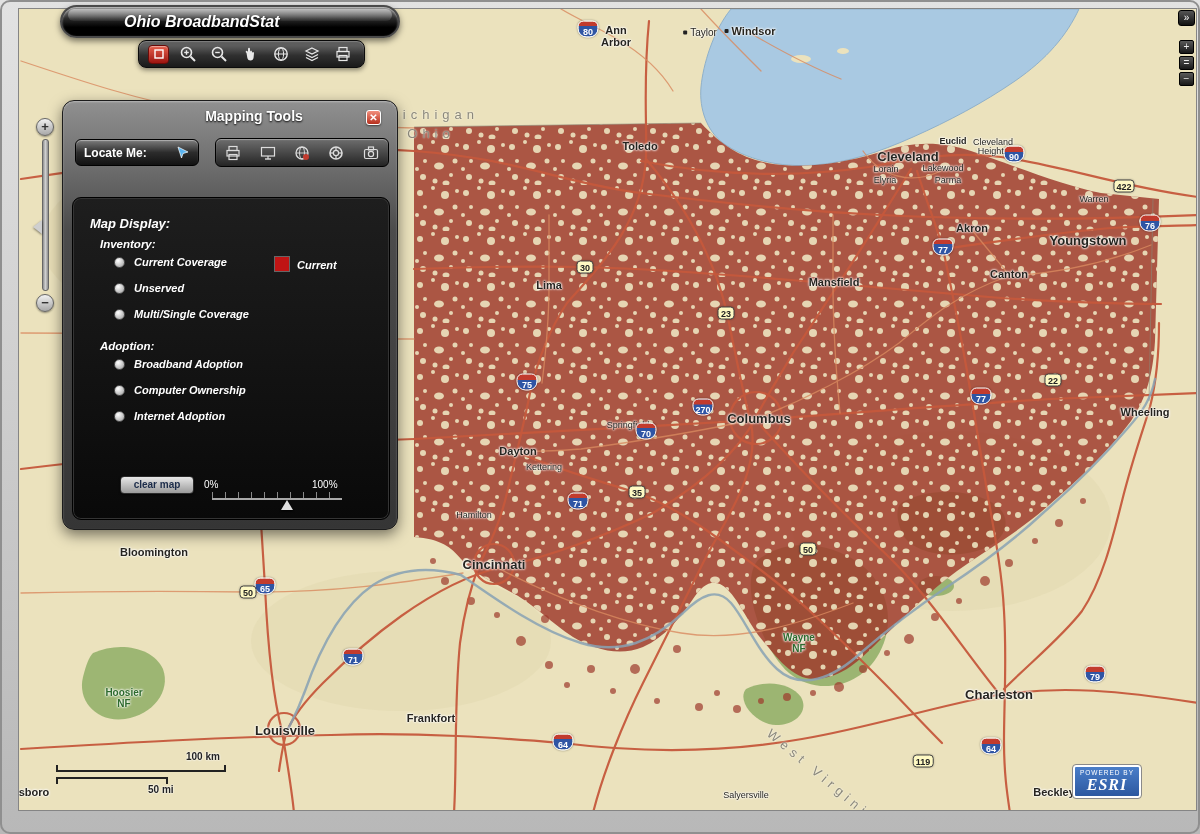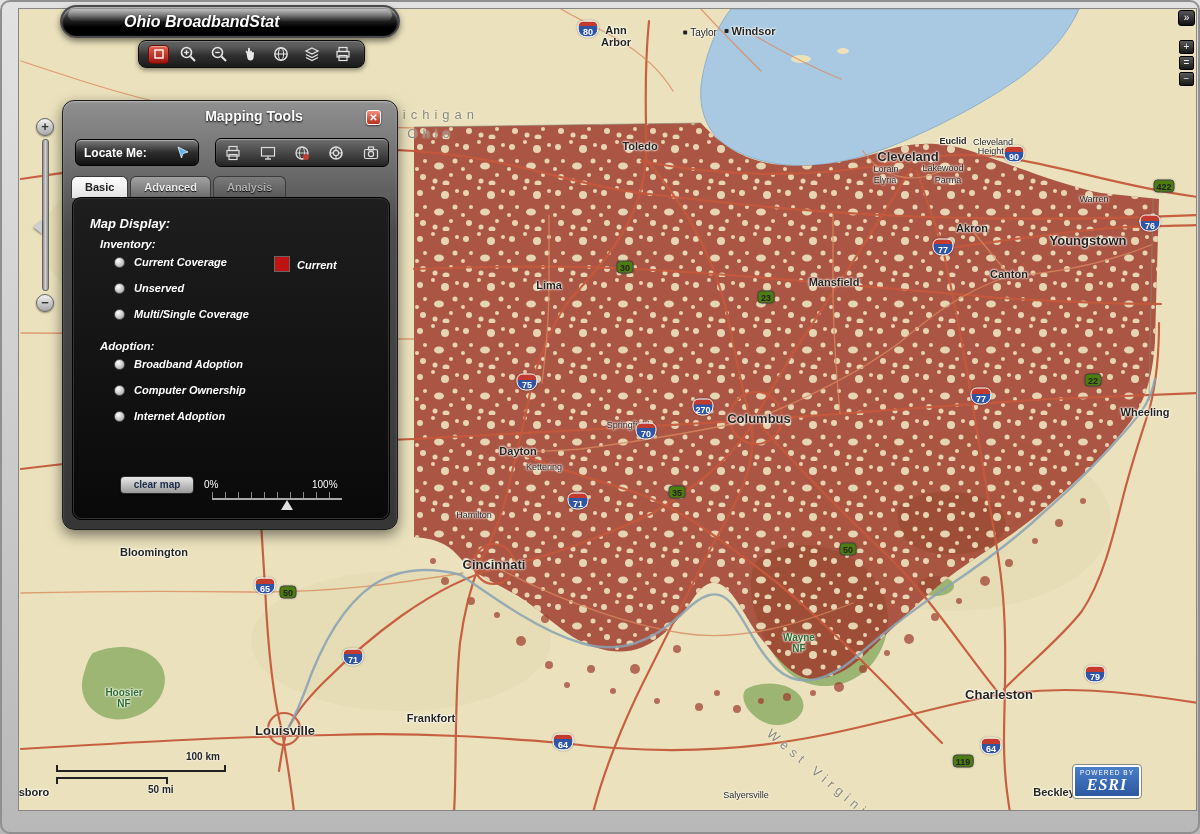--- a/index.html
+++ b/index.html
@@ -22,22 +22,22 @@
   .city.xs{font-size:9px;}
   .city.nf{font-size:10px;font-weight:bold;color:#2e6b2e;}
   .city[style*="width"]{white-space:normal;line-height:1.05;}
   .dot{width:4px;height:4px;background:#222;display:inline-block;border-radius:1px;flex:none;}
   .state-label{position:absolute;transform:translate(-50%,-50%);font-size:13px;letter-spacing:5px;
     color:#8b887b;text-shadow:0 0 2px #fff;white-space:nowrap;}
   .shield{position:absolute;transform:translate(-50%,-50%);font-weight:bold;text-align:center;z-index:2;}
   .shield.int{min-width:21px;padding:0 2px;height:17px;color:#fff;font-size:9px;line-height:20px;
     background:linear-gradient(#c23b2e 0 5px,#2f55a4 5px);border:1px solid #fff;
     border-radius:6px 6px 9px 9px;box-shadow:0 0 2px rgba(0,0,0,.5);}
-  .shield.us{min-width:17px;padding:0 2px;height:13px;background:#4d7c0f;color:#222;font-size:9px;
-    line-height:12px;border:1px solid #444;border-radius:4px;box-shadow:0 0 2px rgba(0,0,0,.3);margin-left:40px;}
+  .shield.us{min-width:17px;padding:0 2px;height:13px;background:#fef9c3;color:#222;font-size:9px;
+    line-height:12px;border:1px solid #444;border-radius:4px;box-shadow:0 0 2px rgba(0,0,0,.3);}
   
   .scalebar{position:absolute;left:55px;top:750px;width:180px;color:#222;font-size:10px;font-weight:bold;
     text-shadow:0 0 2px #fff,0 0 2px #fff;}
   .sb-km-label{position:absolute;left:130px;top:0;}
   .sb-km-line{position:absolute;left:0;top:14px;width:170px;height:7px;
     border-left:2px solid #222;border-right:2px solid #222;border-bottom:2px solid #222;}
   .sb-mi-line{position:absolute;left:0;top:26px;width:112px;height:7px;
     border-left:2px solid #222;border-right:2px solid #222;border-top:2px solid #222;}
   .sb-mi-label{position:absolute;left:92px;top:33px;}
   
@@ -366,21 +366,21 @@
         <div class="city md" style="left: 33px; top: 791px;">
           <span>sboro</span>
         </div>
         <div class="shield int" style="left: 587px; top: 28px;">80</div>
         <div class="shield int" style="left: 80px; top: 141px;">80</div>
         <div class="shield int" style="left: 1013px; top: 153px;">90</div>
         <div class="shield us" style="left: 1123px; top: 185px;">422</div>
         <div class="shield int" style="left: 1149px; top: 222px;">76</div>
         <div class="shield int" style="left: 942px; top: 246px;">77</div>
         <div class="shield us" style="left: 584px; top: 266px;">30</div>
-        <div class="shield us" style="left: 725px; top: 296px;">23</div>
+        <div class="shield us" style="left: 725px; top: 312px;">23</div>
         <div class="shield int" style="left: 526px; top: 381px;">75</div>
         <div class="shield int" style="left: 702px; top: 406px;">270</div>
         <div class="shield int" style="left: 645px; top: 430px;">70</div>
         <div class="shield int" style="left: 980px; top: 395px;">77</div>
         <div class="shield us" style="left: 1052px; top: 379px;">22</div>
         <div class="shield int" style="left: 577px; top: 500px;">71</div>
         <div class="shield us" style="left: 636px; top: 491px;">35</div>
         <div class="shield us" style="left: 807px; top: 548px;">50</div>
         <div class="shield int" style="left: 264px; top: 585px;">65</div>
         <div class="shield us" style="left: 247px; top: 591px;">50</div>
@@ -508,25 +508,20 @@
     </div>
     <div class="pbtn">
       <svg width="18" height="18" viewBox="0 0 18 18">
         <rect x="2.5" y="5.5" width="13" height="9" rx="1.5" fill="none" stroke="#ddd" stroke-width="1.2"></rect>
         <rect x="6.5" y="3" width="5" height="3" fill="none" stroke="#ddd" stroke-width="1.2"></rect>
         <circle cx="9" cy="10" r="2.6" fill="none" stroke="#ddd" stroke-width="1.2"></circle>
         </svg>
     </div>
   </div>
 
-  <div class="tabs" id="tabs">
-      <div class="tab active">Basic</div>
-      <div class="tab ">Advanced</div>
-      <div class="tab disabled">Analysis</div>
-    </div>
 
   <div class="content">
     <div class="h1">Map Display:</div>
     <div class="opt-groups" id="groups">
         <div class="h2">Inventory:</div>
         <div class="opt-row">
           <div class="radio"></div>
           <div class="opt-label">Current Coverage</div>
         </div>
         <div class="opt-row">

